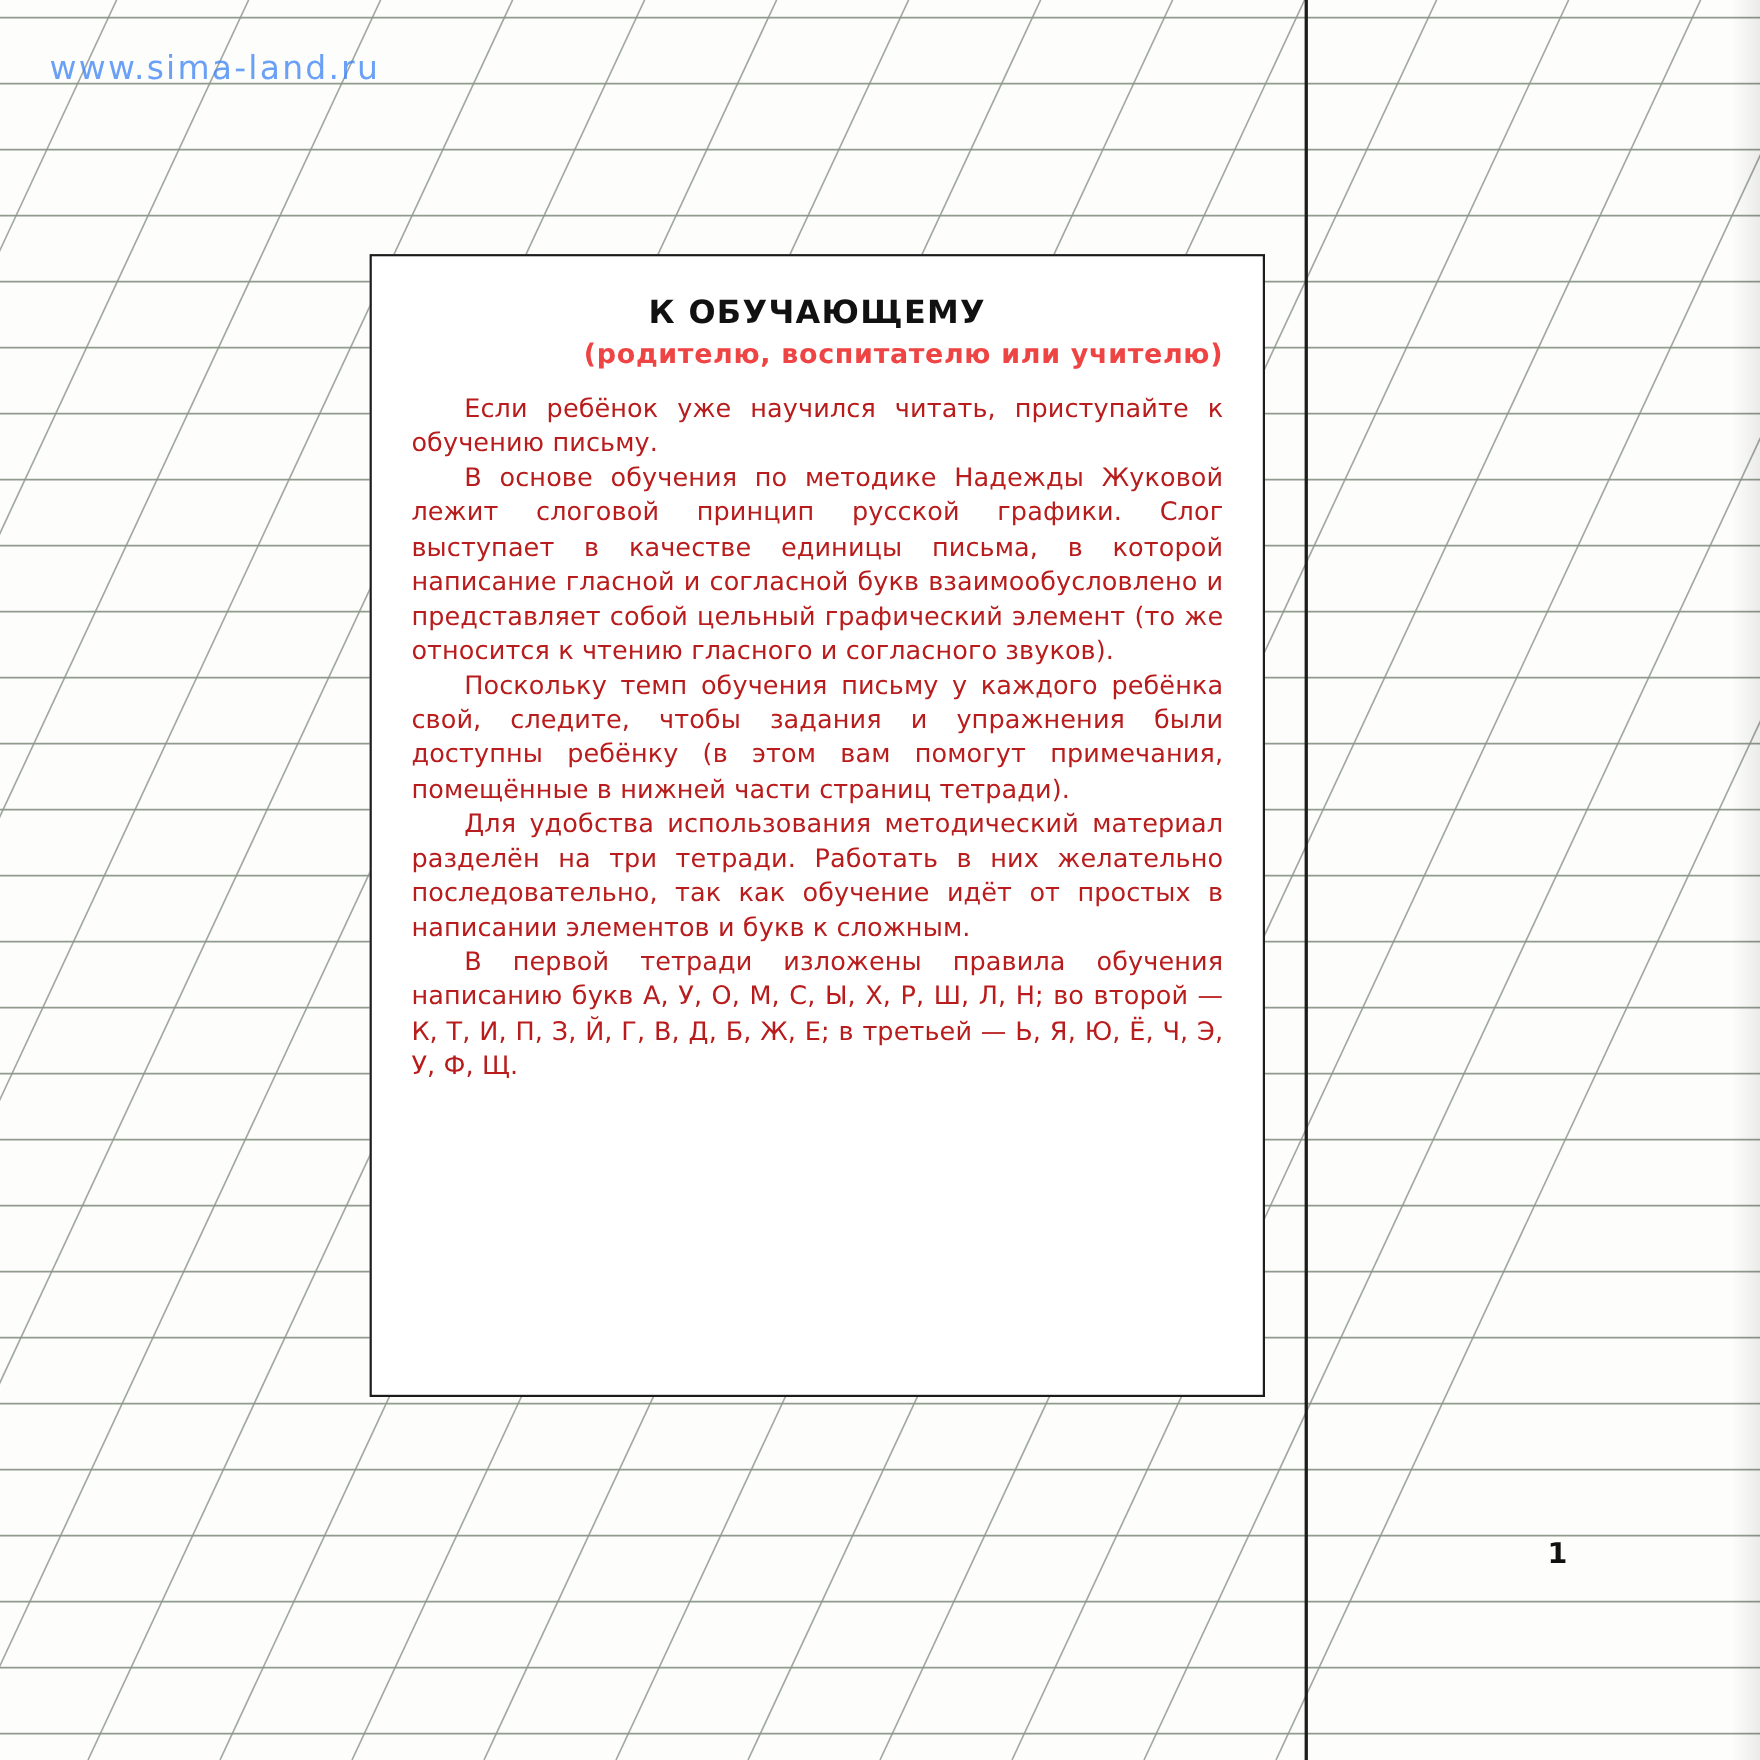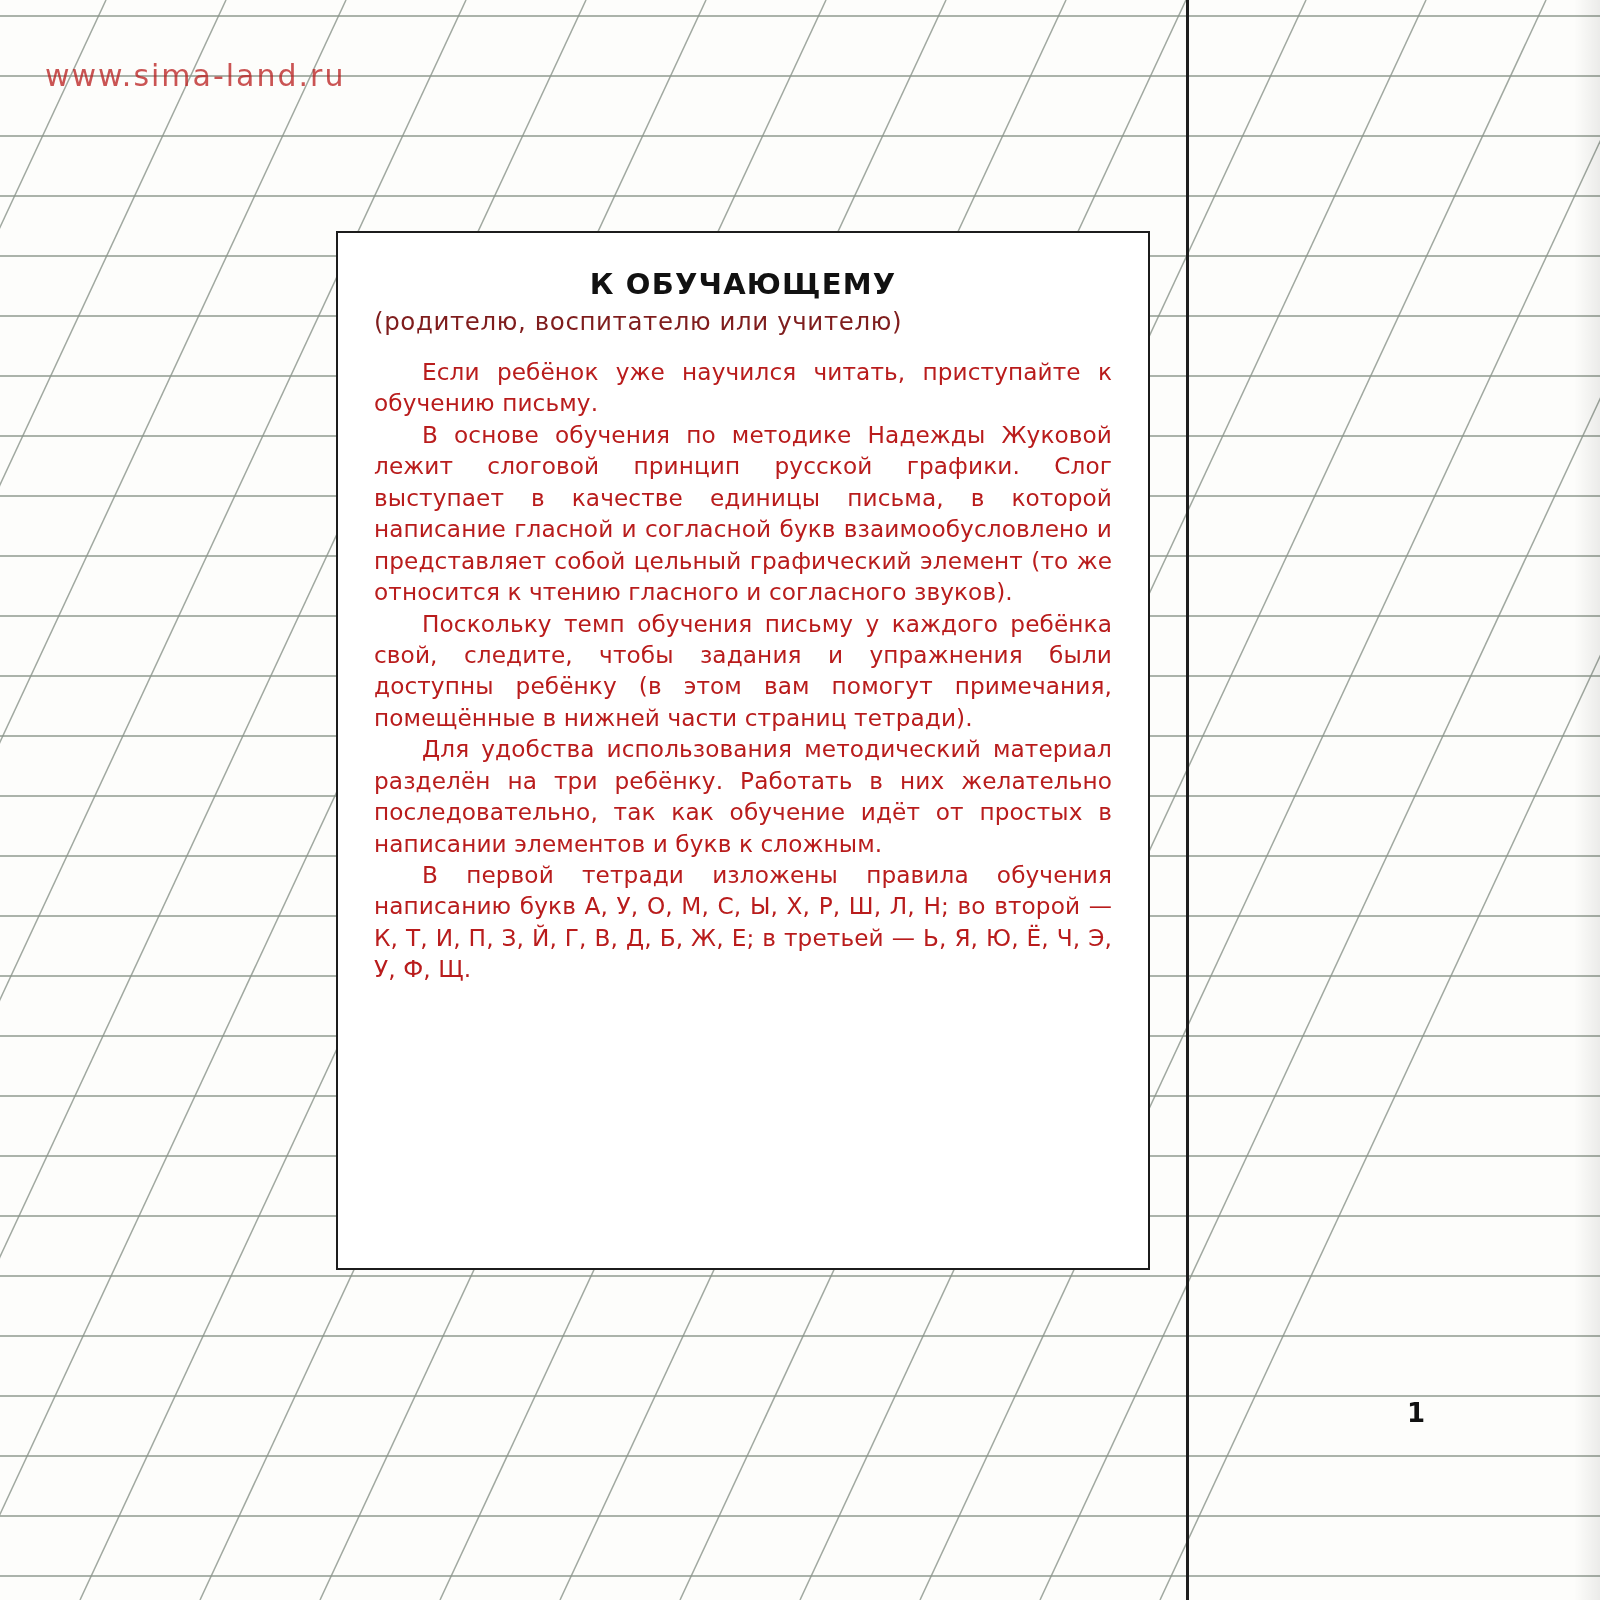--- a/index.html
+++ b/index.html
@@ -22,24 +22,24 @@
     position: absolute;
     inset: 0;
     pointer-events: none;
   }
   .ruling svg { display: block; width: 1600px; height: 1600px; }
 
   
   .watermark {
     position: absolute;
     left: 45px;
-    top: 58px;
+    top: 45px;
     width: 420px;
     height: 40px;
-    color: #b91c1c;
+    color: #3b82f6;
     font-size: 30px;
     letter-spacing: 2px;
     font-family: "DejaVu Sans", "Liberation Sans", sans-serif;
     opacity: .75;
     white-space: nowrap;
     overflow: hidden;
   }
 
   
   .panel {
@@ -57,25 +57,25 @@
   .title {
     text-align: center;
     font-weight: 700;
     font-size: 29px;
     letter-spacing: 1.2px;
     color: #111;
     margin: 6px 0 2px 0;
     font-family: "DejaVu Sans", "Liberation Sans", sans-serif;
   }
   .subtitle {
-    text-align: left;
-    font-weight: 400;
+    text-align: right;
+    font-weight: 700;
     font-size: 24.5px;
     letter-spacing: .6px;
-    color: #7f1d1d;
+    color: #ef4444;
     margin: 6px 0 20px 0;
     font-family: "DejaVu Sans", "Liberation Sans", sans-serif;
   }
 
   .body-text p {
     margin: 0;
     text-indent: 48px;
     text-align: justify;
     font-size: 23.2px;
     line-height: 1.355;
@@ -180,21 +180,21 @@
   <div class="margin-rule"></div>
 
   <div class="panel">
     <div class="title">К  ОБУЧАЮЩЕМУ</div>
     <div class="subtitle">(родителю,  воспитателю  или  учителю)</div>
 
     <div class="body-text">
       <p>Если ребёнок уже научился читать, приступайте к обучению письму.</p>
       <p>В основе обучения по методике Надежды Жуковой лежит слоговой принцип русской графики. Слог выступает в качестве единицы письма, в которой написание гласной и согласной букв взаимообусловлено и представляет собой цельный графический элемент (то же относится к чтению гласного и согласного звуков).</p>
       <p>Поскольку темп обучения письму у каждого ребёнка свой, следите, чтобы задания и упражнения были доступны ребёнку (в этом вам помогут примечания, помещённые в нижней части страниц тетради).</p>
-      <p>Для удобства использования методический материал разделён на три ребёнку. Работать в них желательно последовательно, так как обучение идёт от простых в написании элементов и букв к сложным.</p>
+      <p>Для удобства использования методический материал разделён на три тетради. Работать в них желательно последовательно, так как обучение идёт от простых в написании элементов и букв к сложным.</p>
       <p>В первой тетради изложены правила обучения написанию букв А, У, О, М, С, Ы, Х, Р, Ш, Л, Н; во второй — К, Т, И, П, З, Й, Г, В, Д, Б, Ж, Е; в третьей — Ь, Я, Ю, Ё, Ч, Э, У, Ф, Щ.</p>
     </div>
   </div>
 
   <div class="page-number">1</div>
 
   <div class="page-edge"></div>
 </div>
 
 </body></html>

